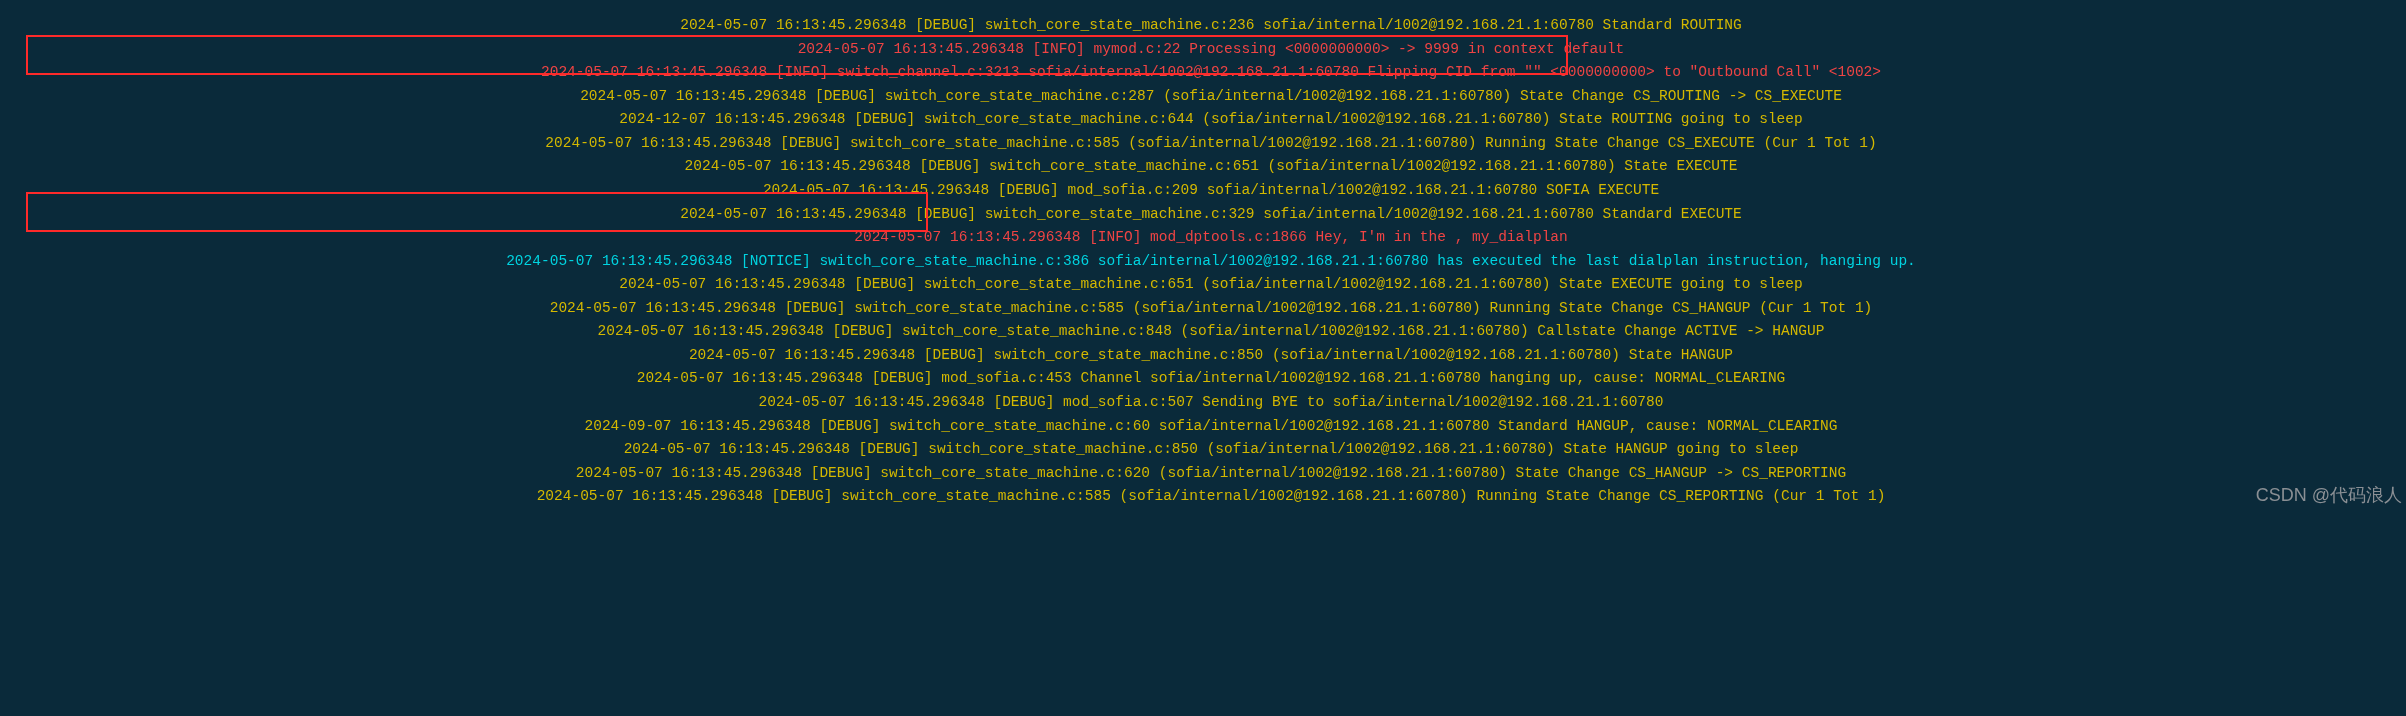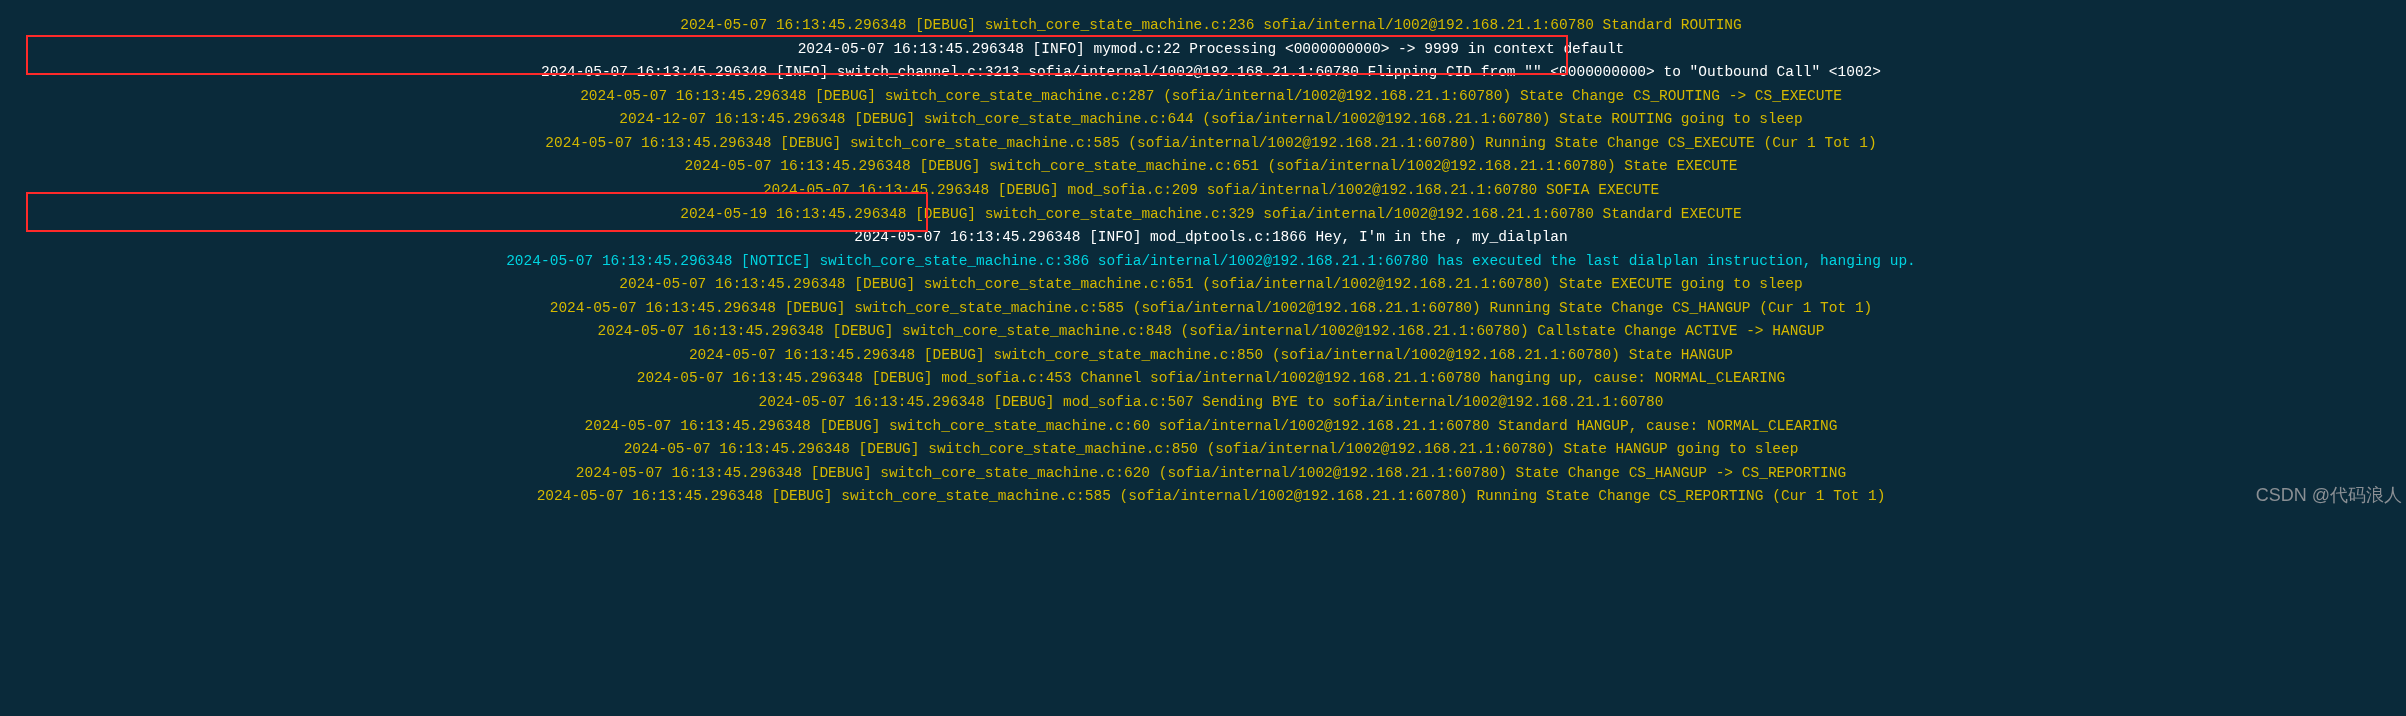--- a/index.html
+++ b/index.html
@@ -9,21 +9,21 @@
     font-size: 14.5px;
     line-height: 1.35;
     padding: 4px 0;
     white-space: nowrap;
     overflow-x: auto;
     width: 2406px;
     position: relative;
   }
   .log-line { padding: 0 18px; }
   .debug { color: #d4b800; }
-  .info  { color: #ffffff; }
+  .info  { color: #ef4444; }
   .notice{ color: #00d3e0; }
   .exec  { color: #00ff4a; }
   .highlight-box {
     position: absolute;
     border: 2px solid #ff2a2a;
     pointer-events: none;
     left: 14px;
     right: 14px;
   }
   .box1 { top: 23px; height: 40px; width: 1542px; }
@@ -42,30 +42,30 @@
 
 <div id="log-container">
     <div class="log-line debug">2024-05-07 16:13:45.296348 [DEBUG] switch_core_state_machine.c:236 sofia/internal/1002@192.168.21.1:60780 Standard ROUTING</div>
     <div class="log-line info">2024-05-07 16:13:45.296348 [INFO] mymod.c:22 Processing  &lt;0000000000&gt; -&gt; 9999 in context default</div>
     <div class="log-line info">2024-05-07 16:13:45.296348 [INFO] switch_channel.c:3213 sofia/internal/1002@192.168.21.1:60780 Flipping CID from "" &lt;0000000000&gt; to "Outbound Call" &lt;1002&gt;</div>
     <div class="log-line debug">2024-05-07 16:13:45.296348 [DEBUG] switch_core_state_machine.c:287 (sofia/internal/1002@192.168.21.1:60780) State Change CS_ROUTING -&gt; CS_EXECUTE</div>
     <div class="log-line debug">2024-12-07 16:13:45.296348 [DEBUG] switch_core_state_machine.c:644 (sofia/internal/1002@192.168.21.1:60780) State ROUTING going to sleep</div>
     <div class="log-line debug">2024-05-07 16:13:45.296348 [DEBUG] switch_core_state_machine.c:585 (sofia/internal/1002@192.168.21.1:60780) Running State Change CS_EXECUTE (Cur 1 Tot 1)</div>
     <div class="log-line debug">2024-05-07 16:13:45.296348 [DEBUG] switch_core_state_machine.c:651 (sofia/internal/1002@192.168.21.1:60780) State EXECUTE</div>
     <div class="log-line debug">2024-05-07 16:13:45.296348 [DEBUG] mod_sofia.c:209 sofia/internal/1002@192.168.21.1:60780 SOFIA EXECUTE</div>
-    <div class="log-line debug">2024-05-19 16:13:45.296348 [DEBUG] switch_core_state_machine.c:329 sofia/internal/1002@192.168.21.1:60780 Standard EXECUTE</div>
+    <div class="log-line debug">2024-05-07 16:13:45.296348 [DEBUG] switch_core_state_machine.c:329 sofia/internal/1002@192.168.21.1:60780 Standard EXECUTE</div>
     <div class="log-line info">2024-05-07 16:13:45.296348 [INFO] mod_dptools.c:1866 Hey, I'm in the , my_dialplan</div>
     <div class="log-line notice">2024-05-07 16:13:45.296348 [NOTICE] switch_core_state_machine.c:386 sofia/internal/1002@192.168.21.1:60780 has executed the last dialplan instruction, hanging up.</div>
     <div class="log-line debug">2024-05-07 16:13:45.296348 [DEBUG] switch_core_state_machine.c:651 (sofia/internal/1002@192.168.21.1:60780) State EXECUTE going to sleep</div>
     <div class="log-line debug">2024-05-07 16:13:45.296348 [DEBUG] switch_core_state_machine.c:585 (sofia/internal/1002@192.168.21.1:60780) Running State Change CS_HANGUP (Cur 1 Tot 1)</div>
     <div class="log-line debug">2024-05-07 16:13:45.296348 [DEBUG] switch_core_state_machine.c:848 (sofia/internal/1002@192.168.21.1:60780) Callstate Change ACTIVE -&gt; HANGUP</div>
     <div class="log-line debug">2024-05-07 16:13:45.296348 [DEBUG] switch_core_state_machine.c:850 (sofia/internal/1002@192.168.21.1:60780) State HANGUP</div>
     <div class="log-line debug">2024-05-07 16:13:45.296348 [DEBUG] mod_sofia.c:453 Channel sofia/internal/1002@192.168.21.1:60780 hanging up, cause: NORMAL_CLEARING</div>
     <div class="log-line debug">2024-05-07 16:13:45.296348 [DEBUG] mod_sofia.c:507 Sending BYE to sofia/internal/1002@192.168.21.1:60780</div>
-    <div class="log-line debug">2024-05-07 16:13:45.296348 [DEBUG] switch_core_state_machine.c:60 sofia/internal/1002@192.168.21.1:60780 Standard HANGUP, cause: NORMAL_CLEARING</div>
+    <div class="log-line debug">2024-09-07 16:13:45.296348 [DEBUG] switch_core_state_machine.c:60 sofia/internal/1002@192.168.21.1:60780 Standard HANGUP, cause: NORMAL_CLEARING</div>
     <div class="log-line debug">2024-05-07 16:13:45.296348 [DEBUG] switch_core_state_machine.c:850 (sofia/internal/1002@192.168.21.1:60780) State HANGUP going to sleep</div>
     <div class="log-line debug">2024-05-07 16:13:45.296348 [DEBUG] switch_core_state_machine.c:620 (sofia/internal/1002@192.168.21.1:60780) State Change CS_HANGUP -&gt; CS_REPORTING</div>
     <div class="log-line debug">2024-05-07 16:13:45.296348 [DEBUG] switch_core_state_machine.c:585 (sofia/internal/1002@192.168.21.1:60780) Running State Change CS_REPORTING (Cur 1 Tot 1)</div>
   </div>
 
 <div class="highlight-box box1"></div>
 <div class="highlight-box box2"></div>
 
 <div class="watermark">CSDN @代码浪人</div>
 

